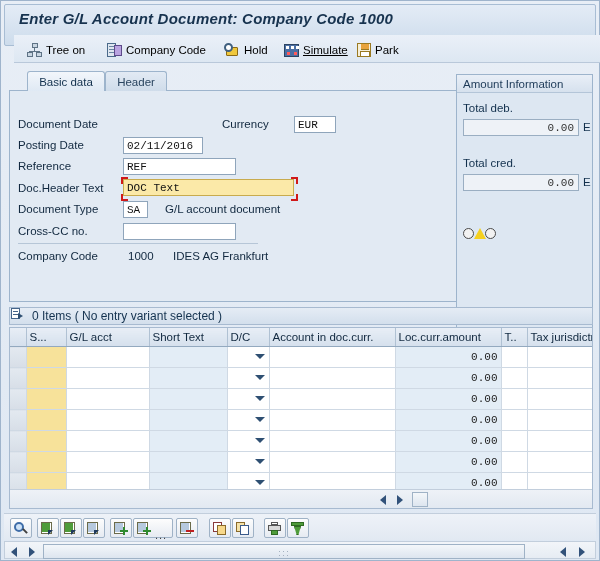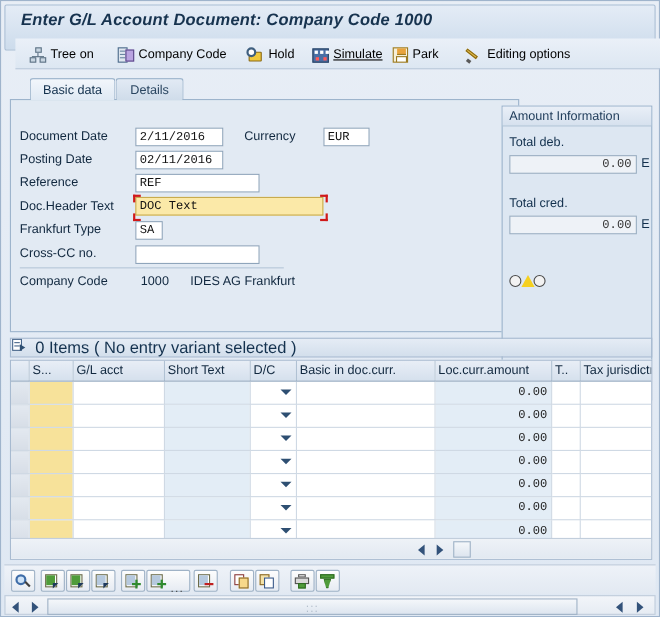--- a/index.html
+++ b/index.html
@@ -81,21 +81,21 @@
   }
   .tab.active{background:linear-gradient(#f2f6fb,#dfe9f4);color:#12304d;z-index:3;justify-content:center;}
   .tab.inactive{background:linear-gradient(#e2eaf4,#cfdcea);color:#2a4560;z-index:2;}
 
   
   .panel{
     position:absolute;left:8px;top:89px;width:463px;height:212px;
     background:#e2eaf3;border:1px solid #9db4cc;box-sizing:border-box;
   }
   .amountpanel{
-    position:absolute;left:455px;top:95px;width:137px;height:268px;
+    position:absolute;left:455px;top:73px;width:137px;height:268px;
     background:#dde7f2;border:1px solid #9db4cc;box-sizing:border-box;
   }
   .amhdr{
     position:absolute;left:0;top:0;width:100%;height:18px;
     background:linear-gradient(#e9eff7,#d6e1ee);border-bottom:1px solid #b3c5d8;
     box-sizing:border-box;display:flex;align-items:center;padding-left:6px;
     font-size:11.5px;color:#1d3a58;
   }
   .amlabel{position:absolute;font-size:11.5px;color:#12304d;}
   .amfield{
@@ -132,21 +132,21 @@
   .fm-bl{border-right:none;border-top:none;}
   .fm-br{border-left:none;border-top:none;}
   .ftext{position:absolute;font-size:11.5px;color:#11283f;white-space:nowrap;}
   .sep{position:absolute;height:1px;background:#b6c6d7;}
 
   
   .itemsbar{
     position:absolute;left:8px;top:306px;width:584px;height:18px;
     background:linear-gradient(#e5ecf5,#d3dfec);border:1px solid #a7bad0;
     box-sizing:border-box;display:flex;align-items:center;padding-left:22px;
-    font-size:15px;color:#14324f;
+    font-size:12px;color:#14324f;
   }
   .grid{
     position:absolute;left:8px;top:326px;width:584px;height:182px;
     background:#fff;border:1px solid #a7bad0;box-sizing:border-box;overflow:hidden;
   }
   table.tbl{border-collapse:collapse;width:100%;table-layout:fixed;}
   table.tbl th{
     height:18px;background:linear-gradient(#e8eef6,#d5e0ed);
     border-right:1px solid #b0c1d3;border-bottom:1px solid #93a9bf;
     font-weight:normal;font-size:11.5px;color:#11283f;
@@ -289,44 +289,34 @@
     </div>
 
     <div class="tbtn" style="left:338px;">
       <span class="ico ico-park">
         <i class="top"></i>
           <i class="bot"></i>
       </span>
       <span>Park</span>
     </div>
 
-    <div class="tbtn" style="left:405px;">
-      <span class="ico ico-edit">
-        <i class="p"></i>
-          <i class="t"></i>
-      </span>
-      <span>Editing options</span>
-    </div>
   </div>
 
   <div class="tabstrip">
     <div class="tab active" style="left:18px;width:78px;">
       <span>Basic data</span>
     </div>
     <div class="tab inactive" style="left:96px;width:62px;">
-      <span>Details</span>
+      <span>Header</span>
     </div>
   </div>
 
   <div class="panel">
 
     <div class="flabel" style="left:8px;top:27px;">Document Date</div>
-    <div class="finput" style="left:113px;top:25px;width:80px;">
-      <span>2/11/2016</span>
-    </div>
     <div class="flabel" style="left:212px;top:27px;">Currency</div>
     <div class="finput" style="left:284px;top:25px;width:42px;">
       <span>EUR</span>
     </div>
 
     <div class="flabel" style="left:8px;top:48px;">Posting Date</div>
     <div class="finput" style="left:113px;top:46px;width:80px;">
       <span>02/11/2016</span>
     </div>
 
@@ -337,24 +327,25 @@
 
     <div class="flabel" style="left:8px;top:91px;">Doc.Header Text</div>
     <div class="finput focused" style="left:113px;top:88px;width:171px;">
       <span>DOC Text</span>
     </div>
     <div class="focusmark fm-tl" style="left:111px;top:86px;"></div>
     <div class="focusmark fm-tr" style="left:281px;top:86px;"></div>
     <div class="focusmark fm-bl" style="left:111px;top:103px;"></div>
     <div class="focusmark fm-br" style="left:281px;top:103px;"></div>
 
-    <div class="flabel" style="left:8px;top:112px;">Frankfurt Type</div>
+    <div class="flabel" style="left:8px;top:112px;">Document Type</div>
     <div class="finput" style="left:113px;top:110px;width:25px;font-family:Liberation Mono, monospace;">
       <span>SA</span>
     </div>
+    <div class="ftext" style="left:155px;top:112px;">G/L account document</div>
 
     <div class="flabel" style="left:8px;top:134px;">Cross-CC no.</div>
     <div class="finput" style="left:113px;top:132px;width:113px;">
       <span></span>
     </div>
 
     <div class="sep" style="left:8px;top:152px;width:240px;"></div>
 
     <div class="flabel" style="left:8px;top:159px;">Company Code</div>
     <div class="ftext" style="left:118px;top:159px;">1000</div>
@@ -400,21 +391,21 @@
           <col style="width:26px;">
           <col style="width:130px;">
       </colgroup>
       <thead>
         <tr>
           <th></th>
           <th>S...</th>
           <th>G/L acct</th>
           <th>Short Text</th>
           <th>D/C</th>
-          <th>Basic in doc.curr.</th>
+          <th>Account in doc.curr.</th>
           <th>Loc.curr.amount</th>
           <th>T..</th>
           <th>Tax jurisdictn code</th>
         </tr>
       </thead>
       <tbody>
           <tr>
             <td class="selcol"></td>
             <td class="status"></td>
             <td></td>

